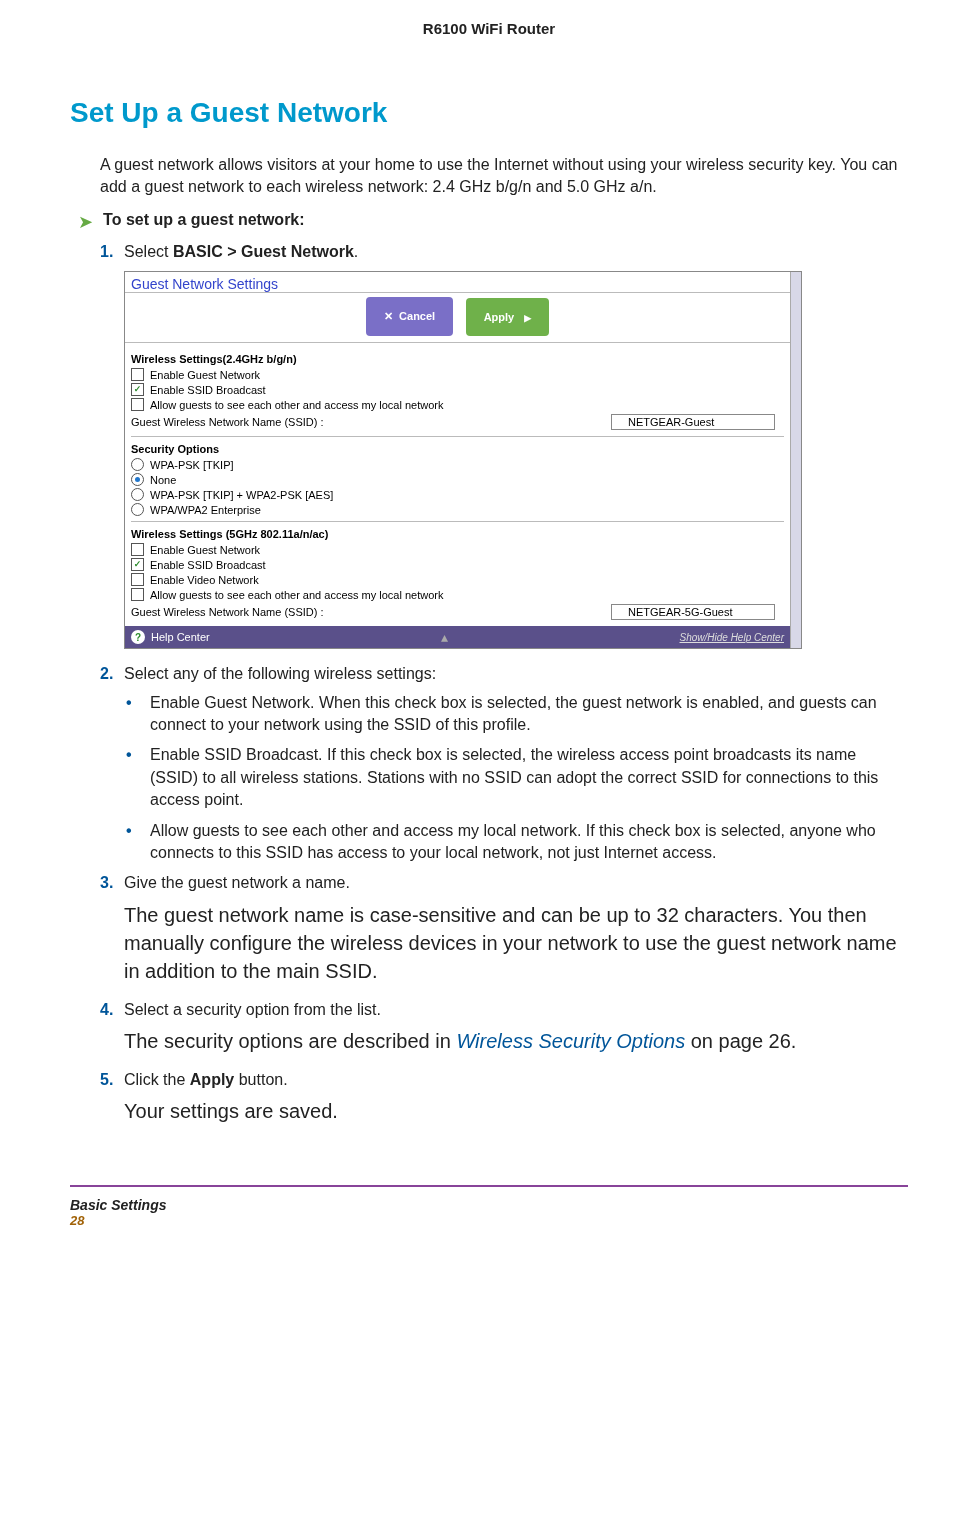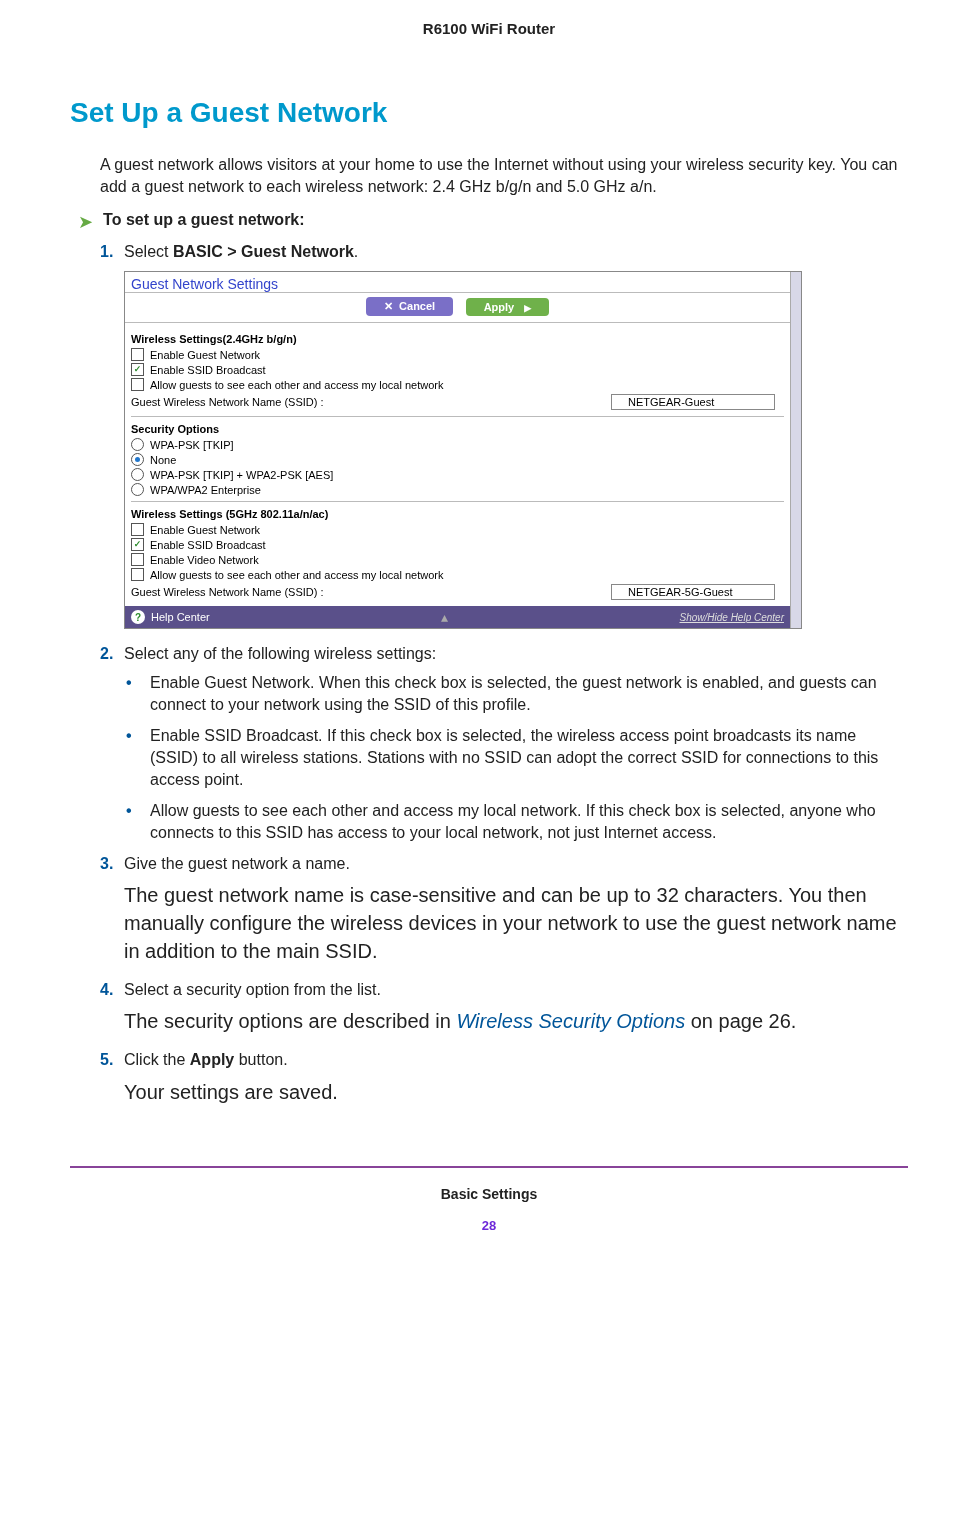--- a/index.html
+++ b/index.html
@@ -101,21 +101,21 @@
     background: #fff;
     padding: 4px 0 6px 0;
     text-align: center;
     border-bottom: 1px solid #bbb;
   }
   .ss-btn {
     display: inline-block;
     border-radius: 4px;
     font-size: 11px;
     font-weight: bold;
-    padding: 3px 18px;
+    padding: 13px 18px;
     margin: 0 4px;
     color: #fff;
     vertical-align: middle;
   }
   .ss-btn.cancel { background: #7a6fc7; }
   .ss-btn.apply  { background: #6fb14a; }
   .ss-btn .x { margin-right: 6px; }
   .ss-btn .tri { margin-left: 10px; font-size:9px; }
   .ss-body {
     background: #fff;
@@ -198,25 +198,25 @@
   }
   .ss-helpcenter { color:#aaa; font-size:14px; flex:1; text-align:center;}
   .ss-scroll {
     width:10px; background:#d8d8e8; border-left:1px solid #aaa;
   }
   .ss-flex { display:flex; }
   .ss-main { flex:1; }
   .footer {
     margin-top: 60px;
     border-top: 2px solid #884499;
-    padding-top: 18px;
-    text-align: center;
+    padding-top: 10px;
+    font-style: italic;
   }
   .footer-title { font-size: 14px; font-weight: bold; }
-  .footer-page { color: #6d28d9; font-size: 13px; font-weight: bold; margin-top: 16px;}
+  .footer-page { color: #a16207; font-size: 13px; font-weight: bold; margin-top: 0;}
 </style>
 </head>
 <body>
 
 <div class="page">
   <div class="header-title">R6100 WiFi Router</div>
 
   <div class="section-heading">Set Up a Guest Network</div>
 
   <p class="body-text">A guest network allows visitors at your home to use the Internet without using your wireless security key. You can add a guest network to each wireless network: 2.4 GHz b/g/n and 5.0 GHz a/n.</p>

